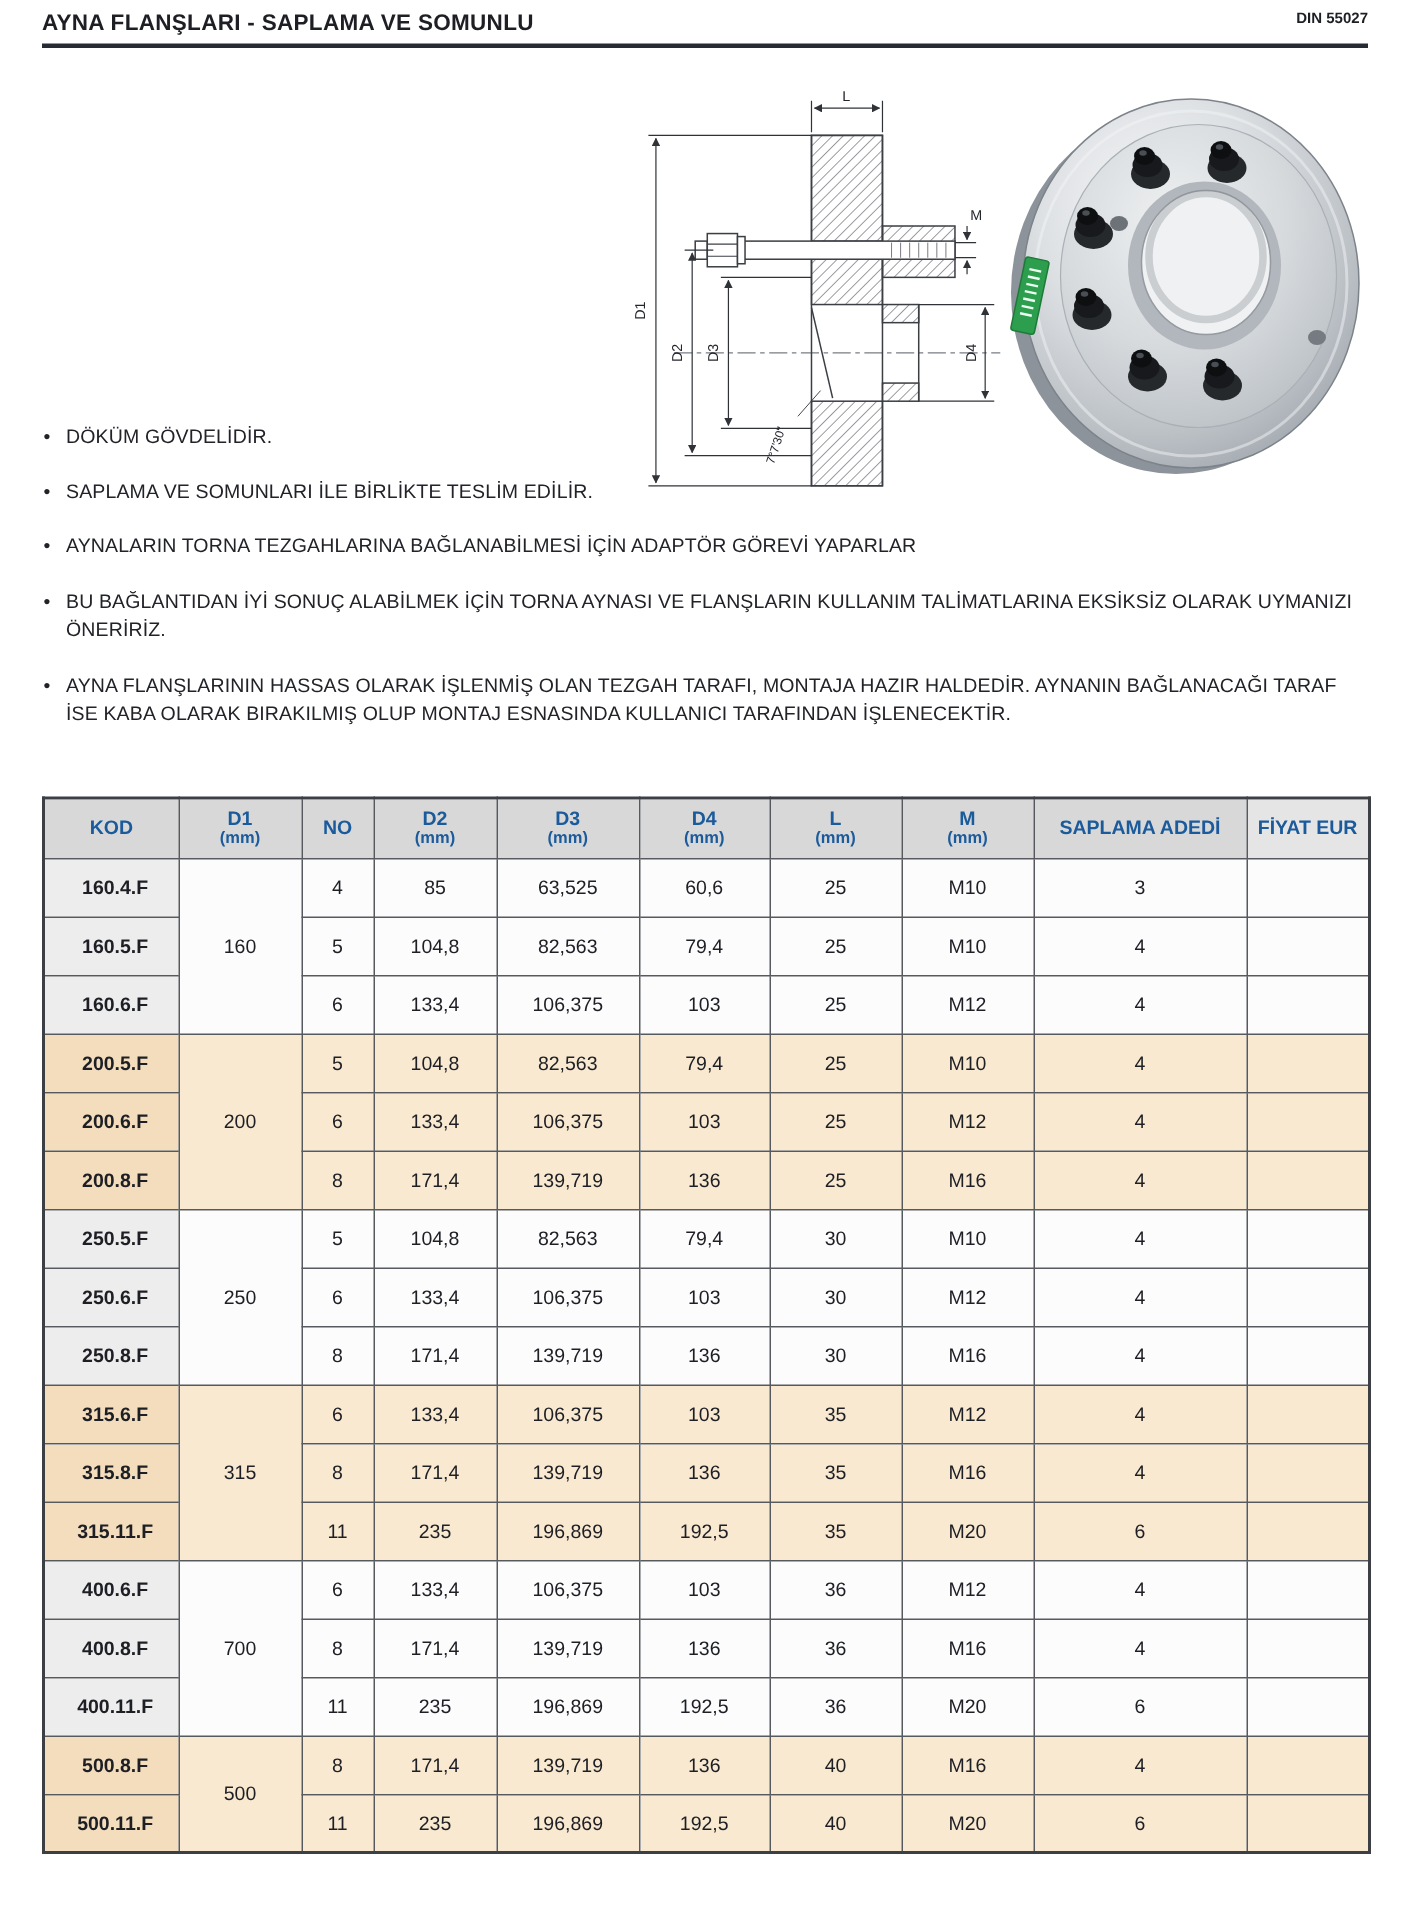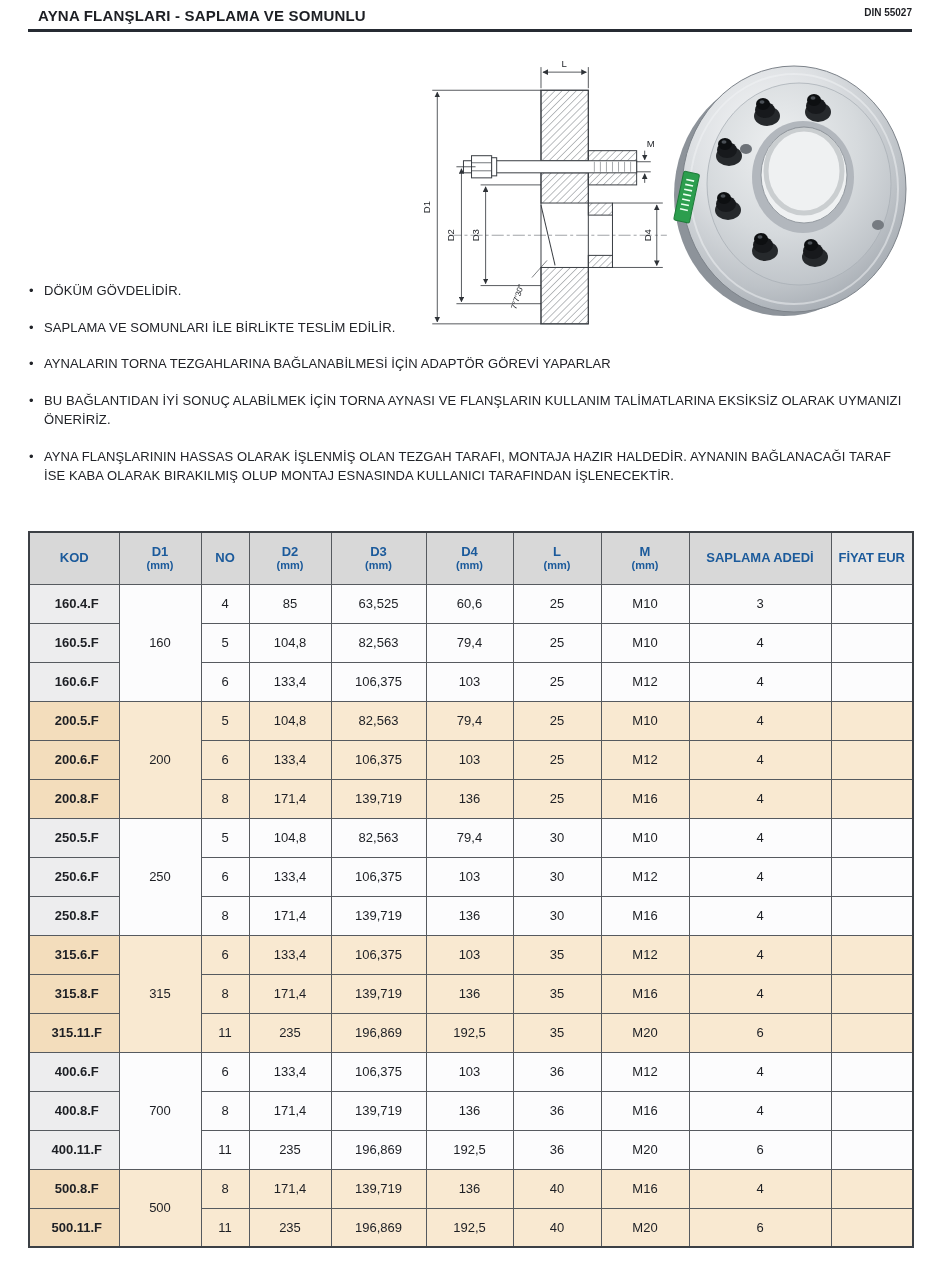--- a/index.html
+++ b/index.html
@@ -1,36 +1,36 @@
 <!DOCTYPE html>
 <html><head>
 <meta charset="utf-8">
 <style>
   *{box-sizing:border-box;margin:0;padding:0}
   html,body{background:#ffffff}
   body{width:940px;height:1271px;position:relative;font-family:"Liberation Sans",sans-serif;overflow:hidden}
 
-  .topbar{position:absolute;top:7px;left:38px;right:28px;display:flex;justify-content:space-between;align-items:flex-start}
+  .topbar{position:absolute;top:7px;left:28px;right:28px;display:flex;justify-content:space-between;align-items:flex-start}
   .title{font-size:15px;font-weight:bold;color:#1d1f24;letter-spacing:.2px}
   .standard{font-size:10px;font-weight:bold;color:#1d1f24}
   .rule{position:absolute;top:29px;left:28px;right:28px;height:3px;background:#262b33}
 
   .figure-drawing{position:absolute;left:415px;top:52px;width:254px;height:294px}
   .figure-photo{position:absolute;left:672px;top:54px;width:250px;height:274px}
   svg text{font-family:"Liberation Sans",sans-serif}
 
   .features{position:absolute;left:28px;top:281px;width:874px}
   .features h2{font-size:15px;font-weight:bold;color:#17181c;margin-bottom:18px;letter-spacing:.3px}
   .features ul{list-style:none}
   .features li{font-size:13px;color:#212328;line-height:1.5;margin-bottom:17px;padding-left:16px;position:relative;letter-spacing:.1px}
   .features li::before{content:"\2022";position:absolute;left:1px;top:0;color:#212328}
 
   .spec-table{position:absolute;left:28px;top:531px;width:884px;border-collapse:collapse;table-layout:fixed;border:2px solid #3c4045}
   .spec-table th,.spec-table td{border:1px solid #565a5f;text-align:center;vertical-align:middle;overflow:hidden}
-  .spec-table th{background:#d8d8d8;color:#1b5a9b;font-size:13px;font-weight:bold;height:52px;line-height:1.2;padding:2px}
+  .spec-table th{background:#d8d8d8;color:#1b5a9b;font-size:13px;font-weight:bold;height:40px;line-height:1.2;padding:2px}
   .spec-table th .sub{font-size:11px;font-weight:bold}
   .spec-table th.accent{background:#e5e5e5}
   .spec-table td{font-size:13px;color:#1d1f24;height:39px;padding:2px 4px}
   .spec-table td.kod{font-weight:bold;text-align:center;padding-left:9px}
   tr.g-white td{background:#fcfcfd}
   tr.g-white td.kod{background:#ededee}
   tr.g-cream td{background:#f9e9d1}
   tr.g-cream td.kod{background:#f3ddbc}
   col.c1{width:90px}col.c2{width:82px}col.c3{width:48px}col.c4{width:82px}col.c5{width:95px}
   col.c6{width:87px}col.c7{width:88px}col.c8{width:88px}col.c9{width:142px}col.c10{width:82px}

